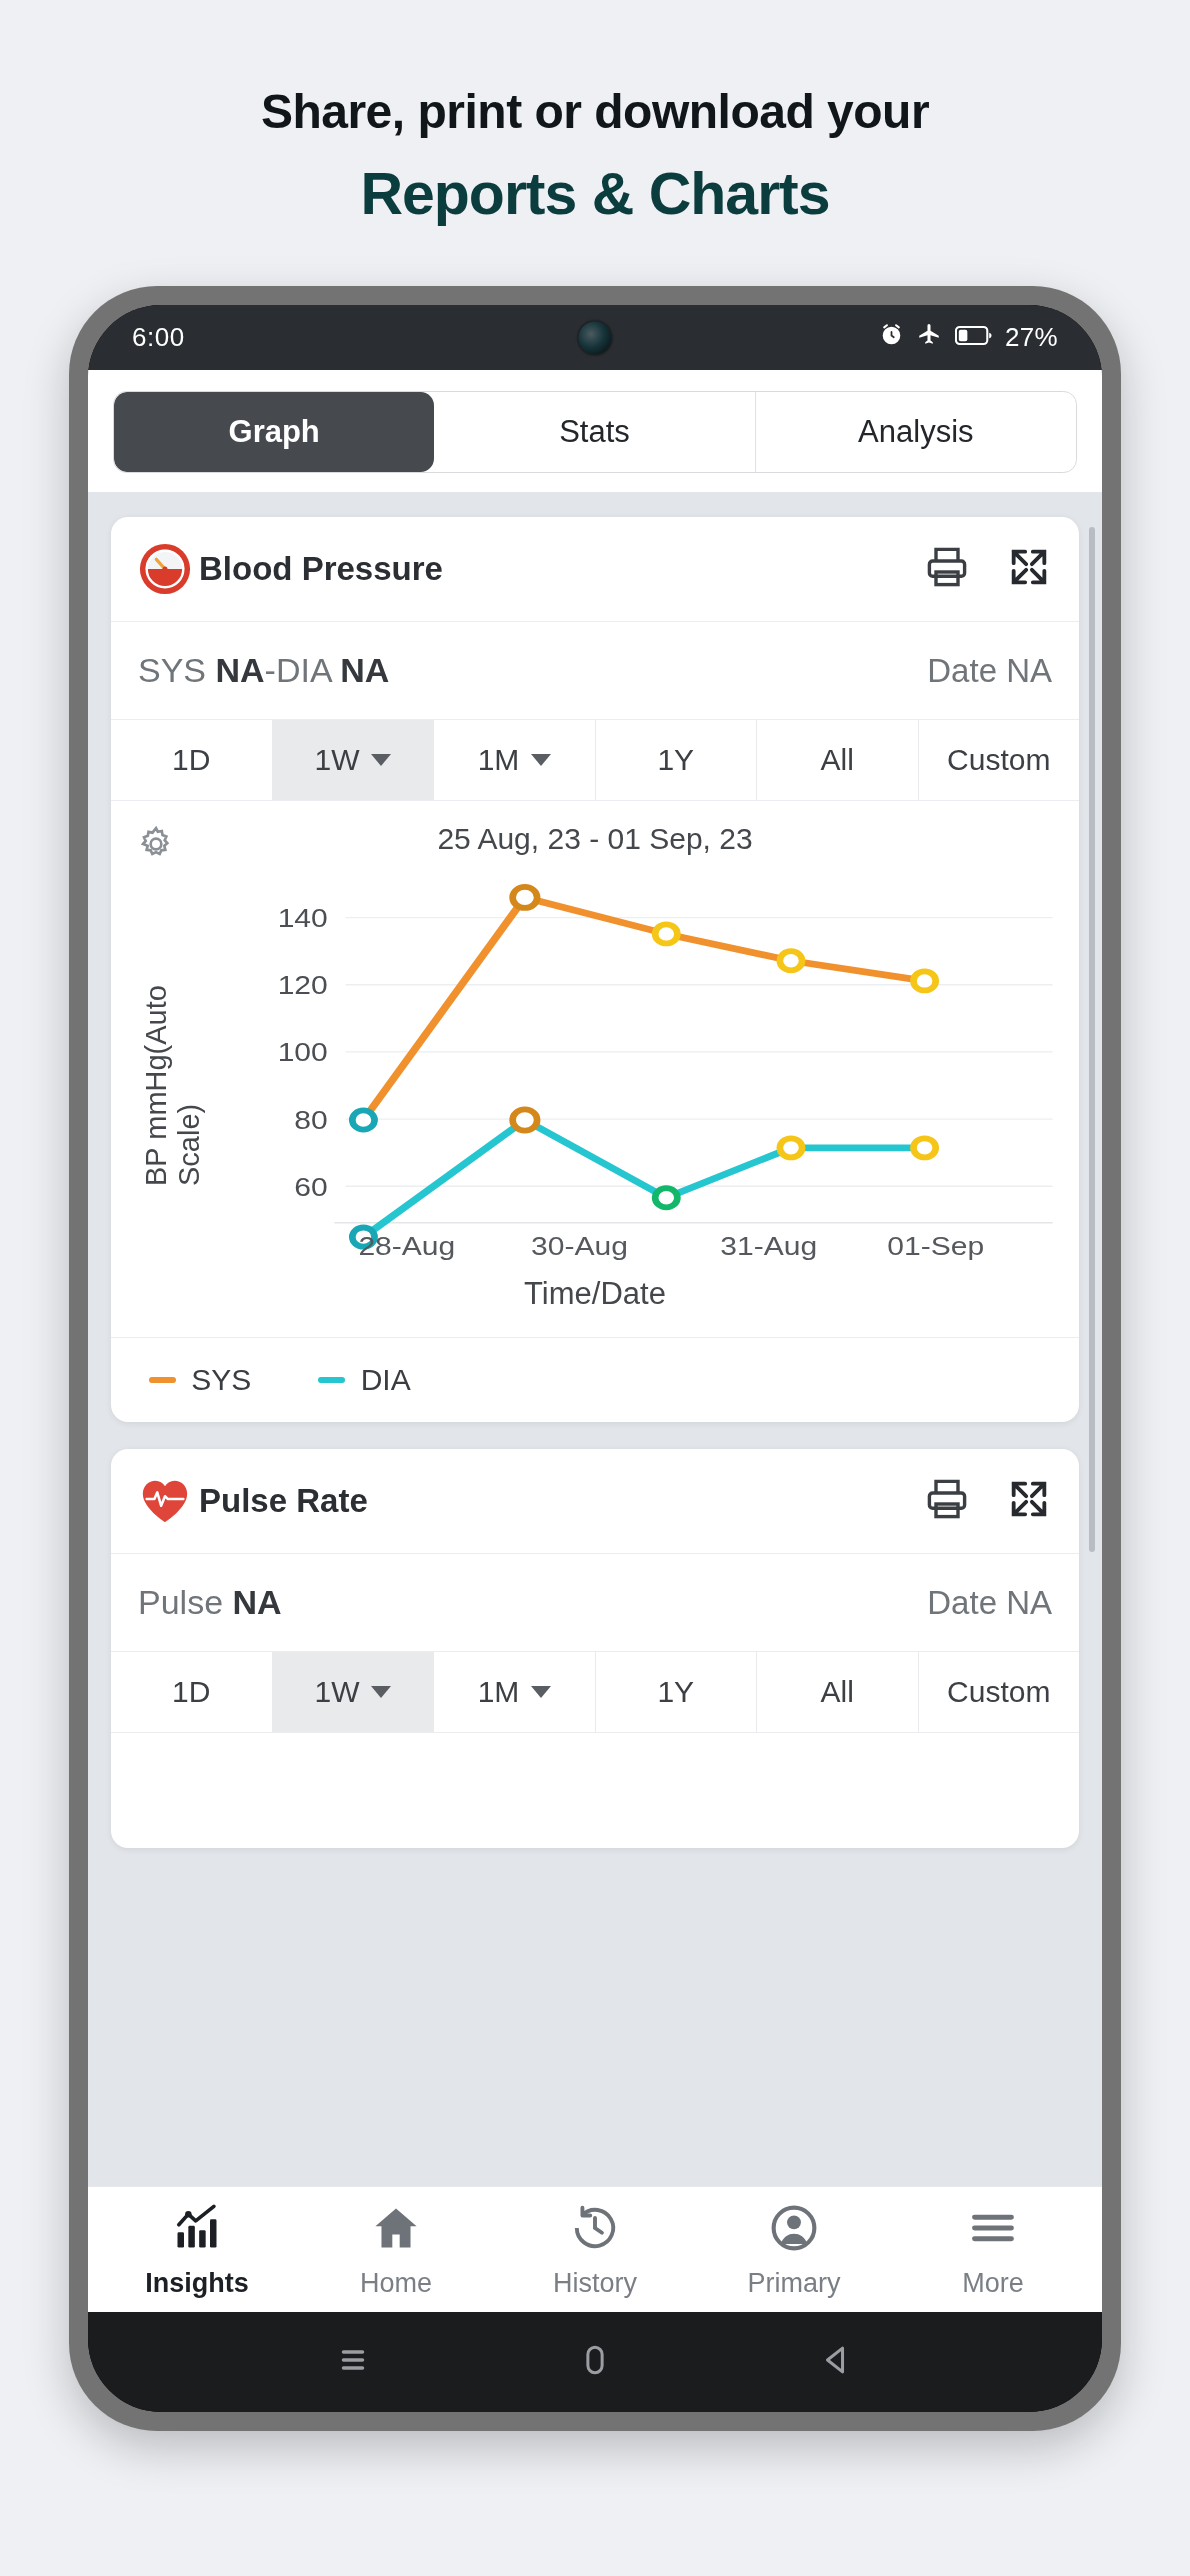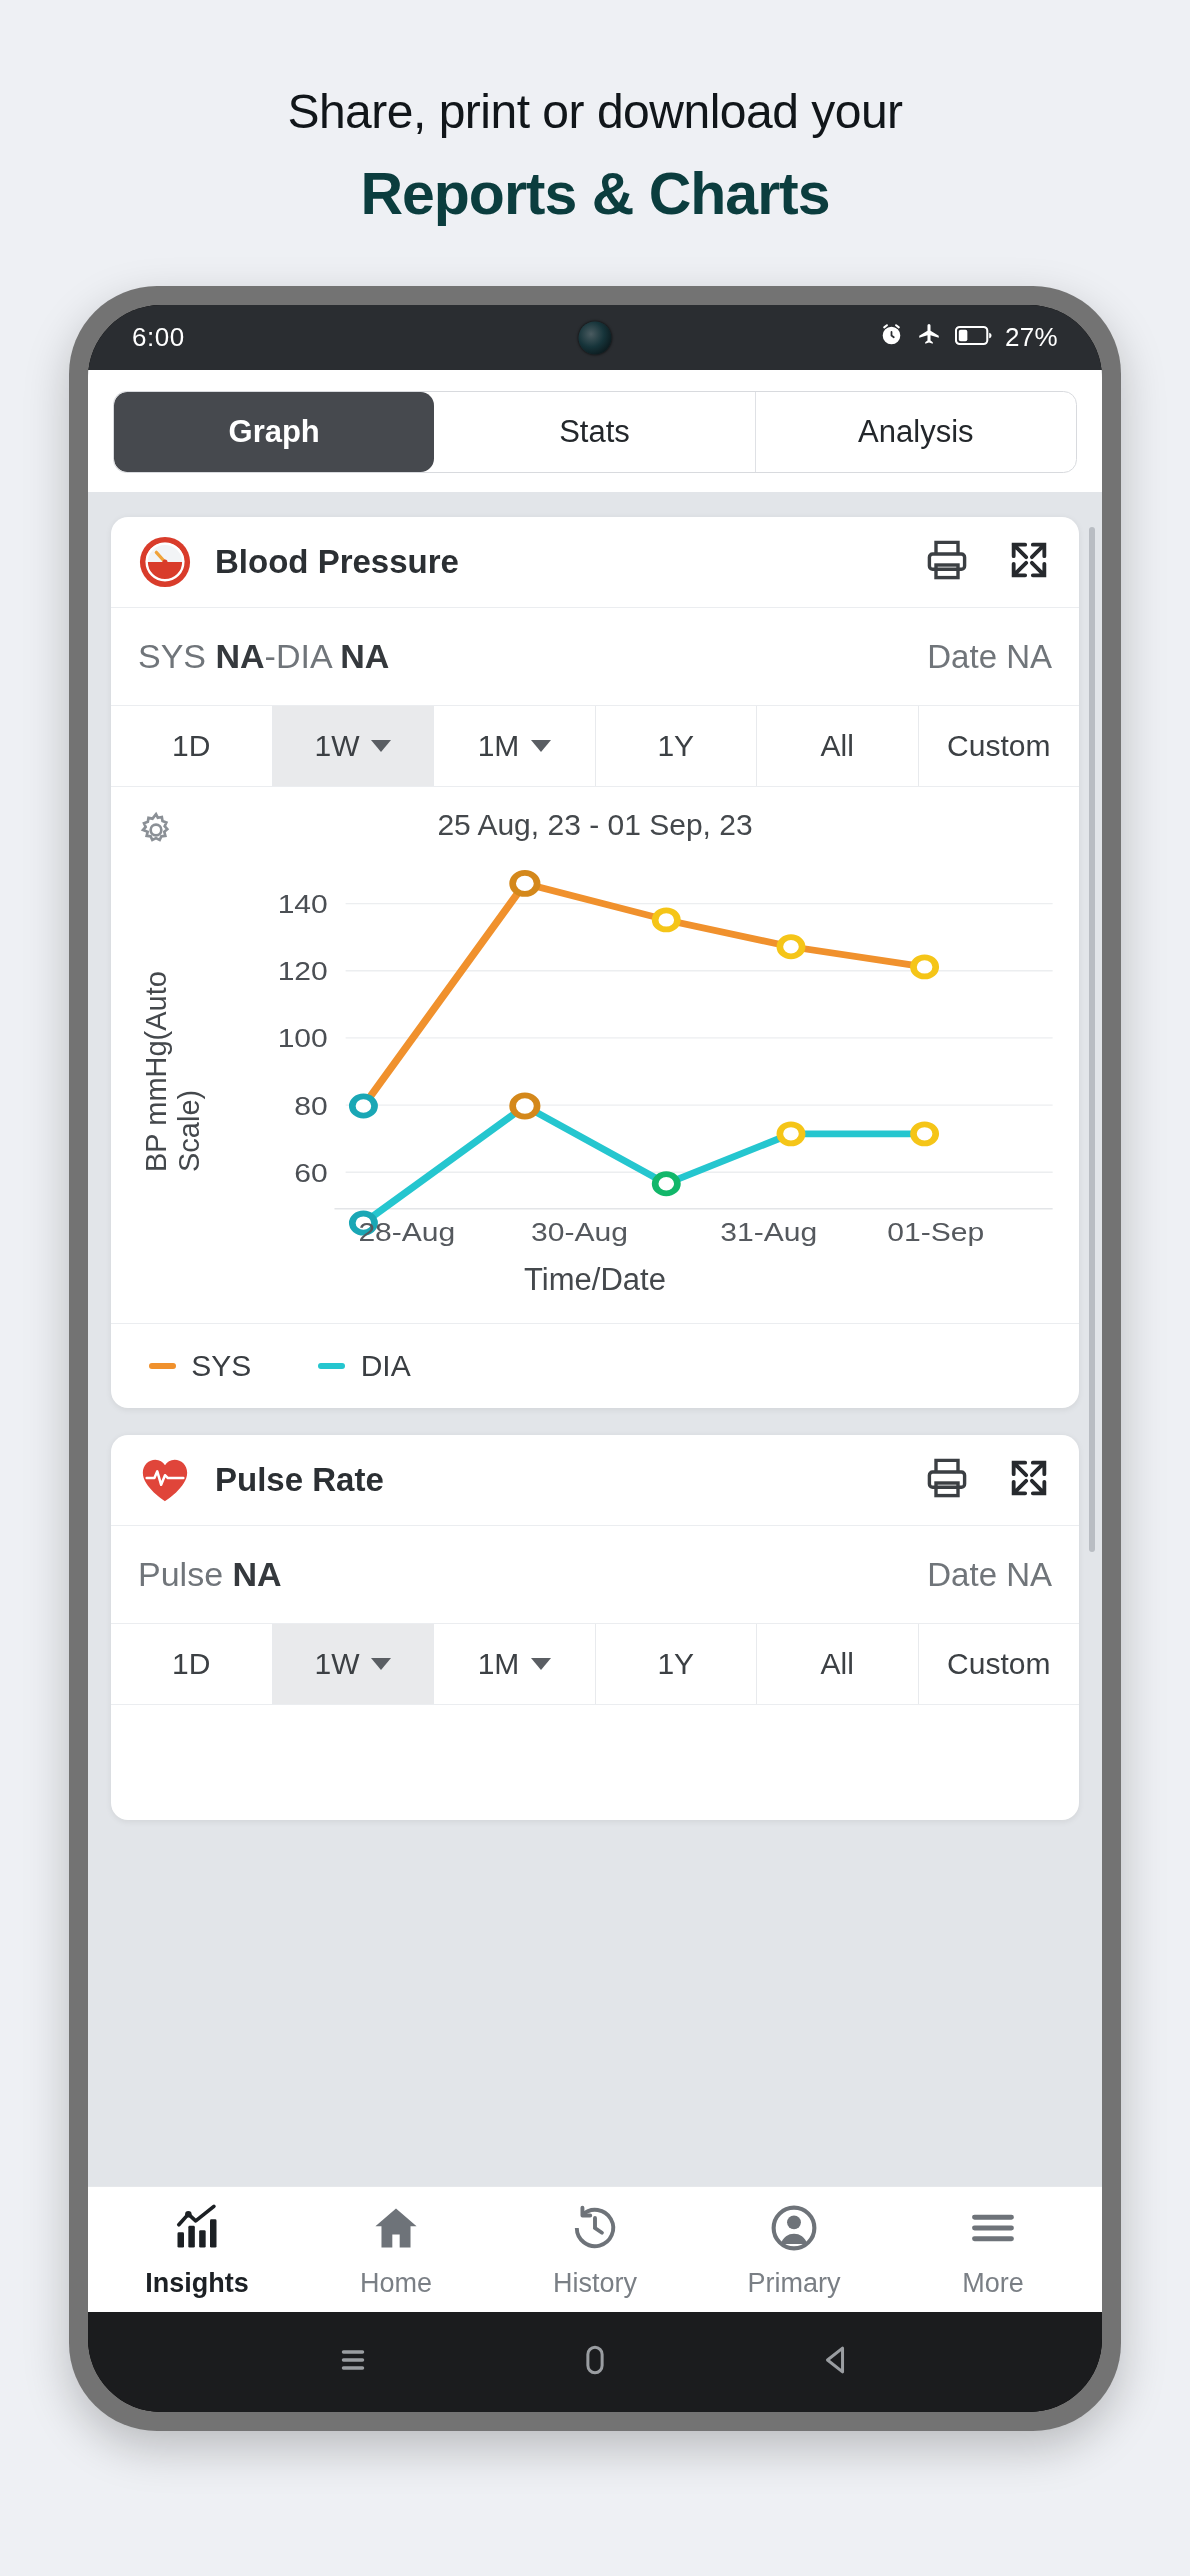--- a/index.html
+++ b/index.html
@@ -7,21 +7,21 @@
   body {
     background:#eef0f4;
     font-family:"Liberation Sans", sans-serif;
     overflow:hidden;
     position:relative;
   }
 
   
   .promo { padding-top:84px; text-align:center; }
   .promo-line1 {
-    font-size:48px; color:#11161a; font-weight:400;
+    font-size:48px; color:#11161a; font-weight:700;
     letter-spacing:-0.5px; line-height:1.15;
   }
   .promo-line2 {
     font-size:59px; color:#0b3d3e; font-weight:bold;
     letter-spacing:-1px; margin-top:23px; line-height:1.1;
   }
 
   
   .phone {
     position:absolute;
@@ -108,21 +108,21 @@
   }
 
   
   .card {
     background:#fff; border-radius:17px;
     box-shadow:0 1.9px 6.7px rgba(0,0,0,0.07);
     overflow:hidden; margin-bottom:27px;
   }
   .card-head {
     display:flex; align-items:center;
-    padding:18px 27px; gap:23px;
+    padding:25px 27px; gap:7px;
     border-bottom:1px solid #ebedf0;
   }
   .card-title { font-size:33px; font-weight:bold; color:#2b2f33; }
   .card-actions { margin-left:auto; display:flex; align-items:center; gap:35px; }
 
   .icon-badge { width:54px; height:54px; flex-shrink:0; }
 
   .card-summary {
     display:flex; align-items:center;
     padding:29px 27px; border-bottom:1px solid #ebedf0;

